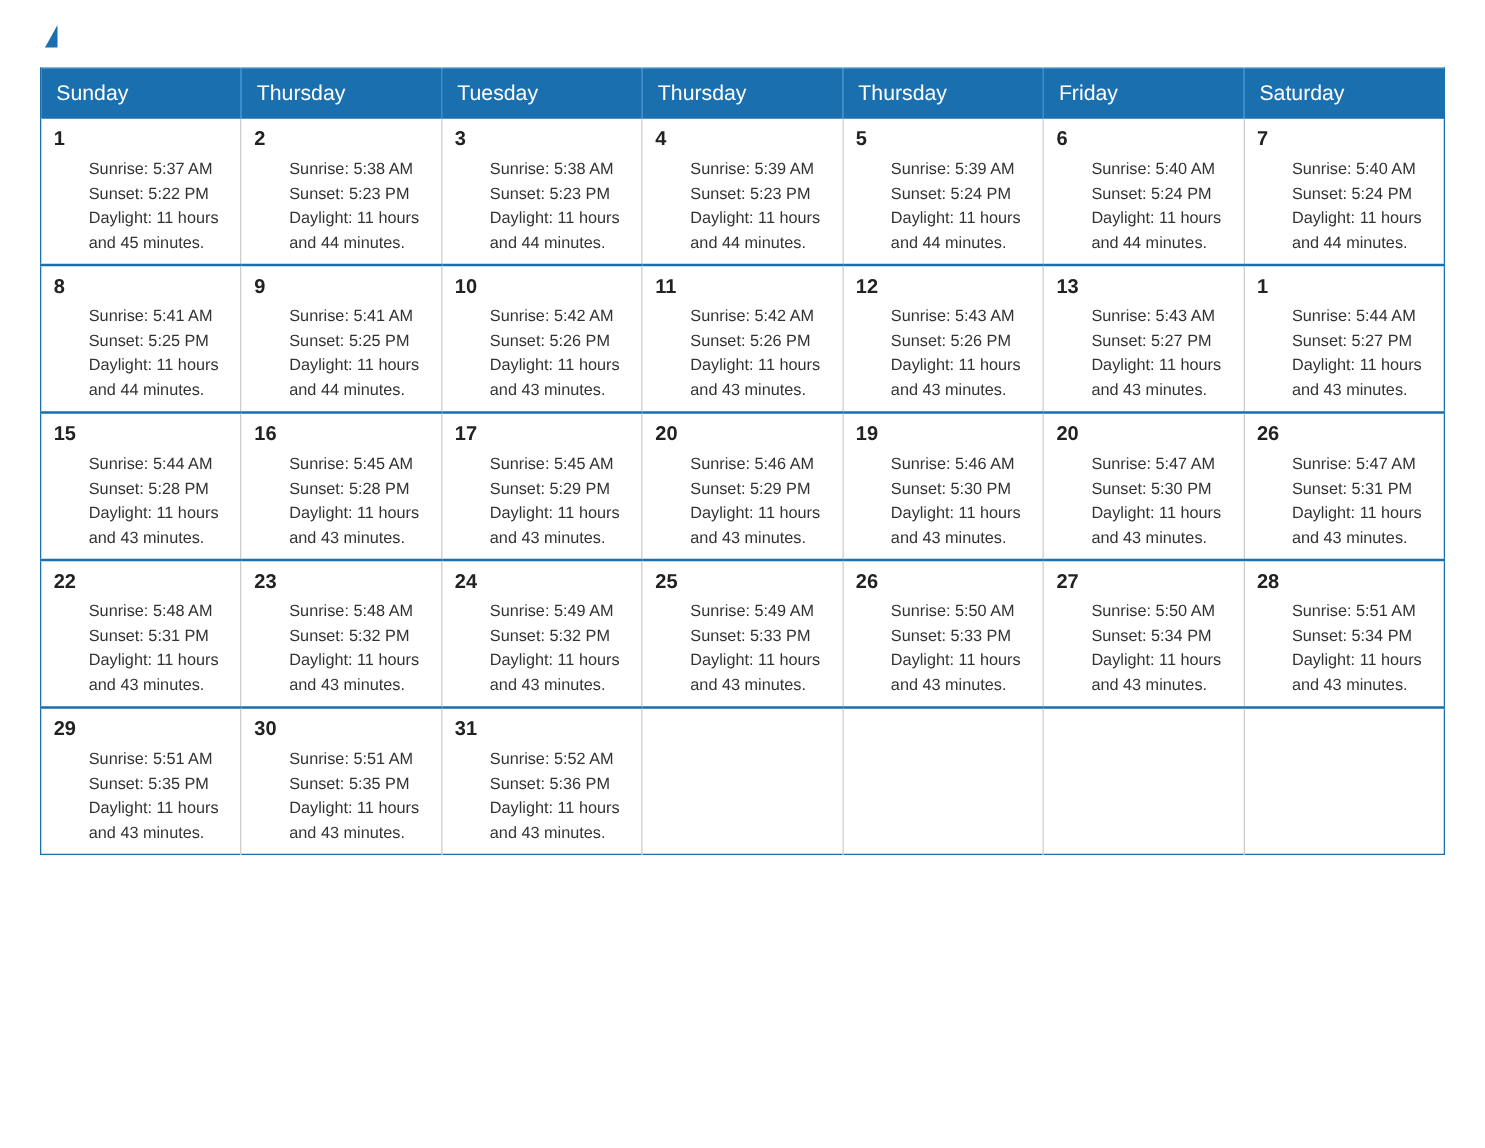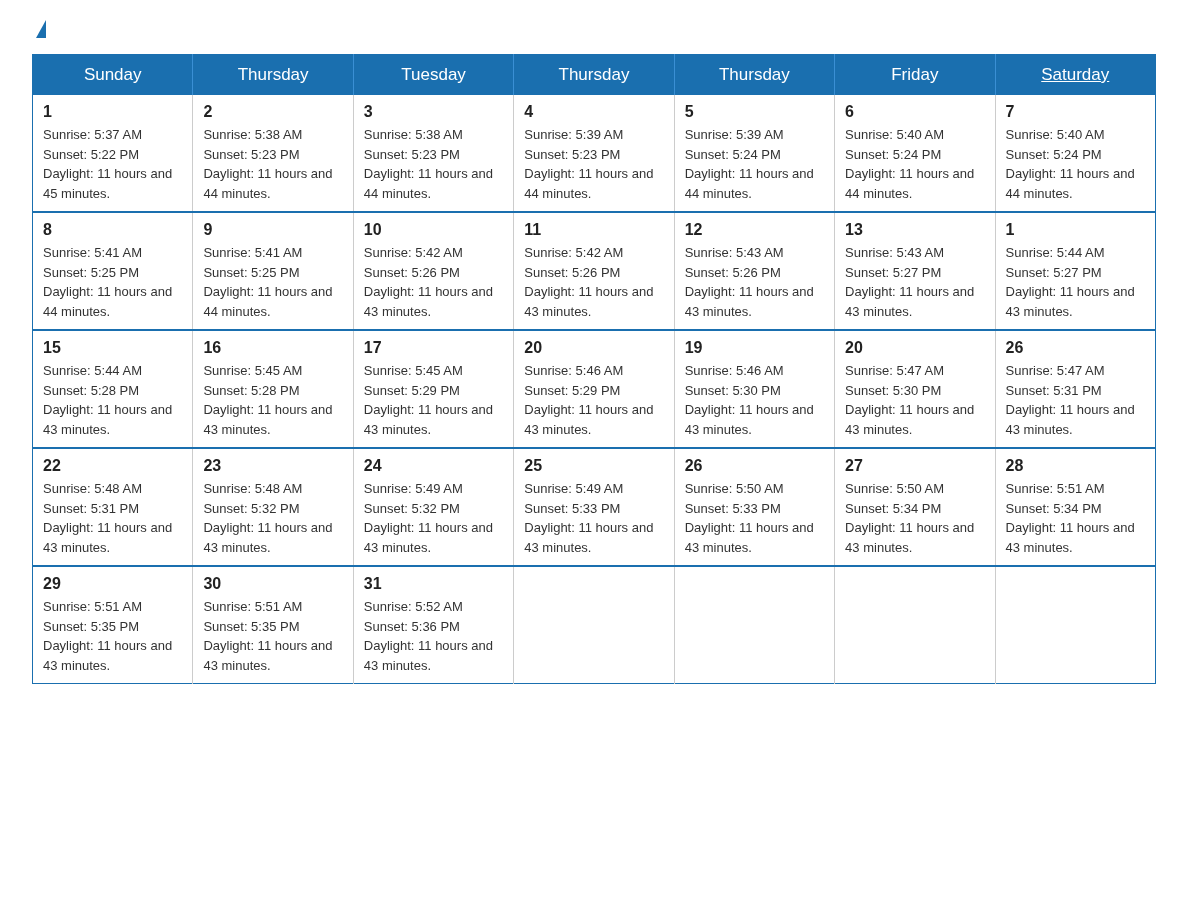--- a/index.html
+++ b/index.html
@@ -60,29 +60,28 @@
       margin-top: 2px;
     }
     .calendar-table {
       width: 100%;
       border-collapse: collapse;
       border: 1.5px solid #1a6faf;
     }
     .calendar-table th {
       background-color: #1a6faf;
       color: #fff;
-      text-align: center;
+      text-align: left;
       padding: 10px 12px;
       font-size: 17px;
       font-weight: normal;
       border-right: 1px solid #3a8fd4;
     }
     .calendar-table th:last-child {
       border-right: none;
-      text-decoration: underline;
     }
     .calendar-table td {
       vertical-align: top;
       padding: 8px 10px;
       border-right: 1px solid #ccc;
       border-bottom: 2px solid #1a6faf;
       width: 14.28%;
       min-height: 90px;
     }
     .calendar-table td:last-child {
@@ -95,20 +94,21 @@
     .day-number {
       font-size: 16px;
       font-weight: bold;
       color: #222;
       margin-bottom: 4px;
     }
     .day-info {
       font-size: 13px;
       color: #333;
       line-height: 1.5;
+      margin-left: 28px;
     }
     .empty-cell {
       background: #fff;
     }
   </style>
 </head>
 <body>
 
 <div class="header">
   <div class="logo">

